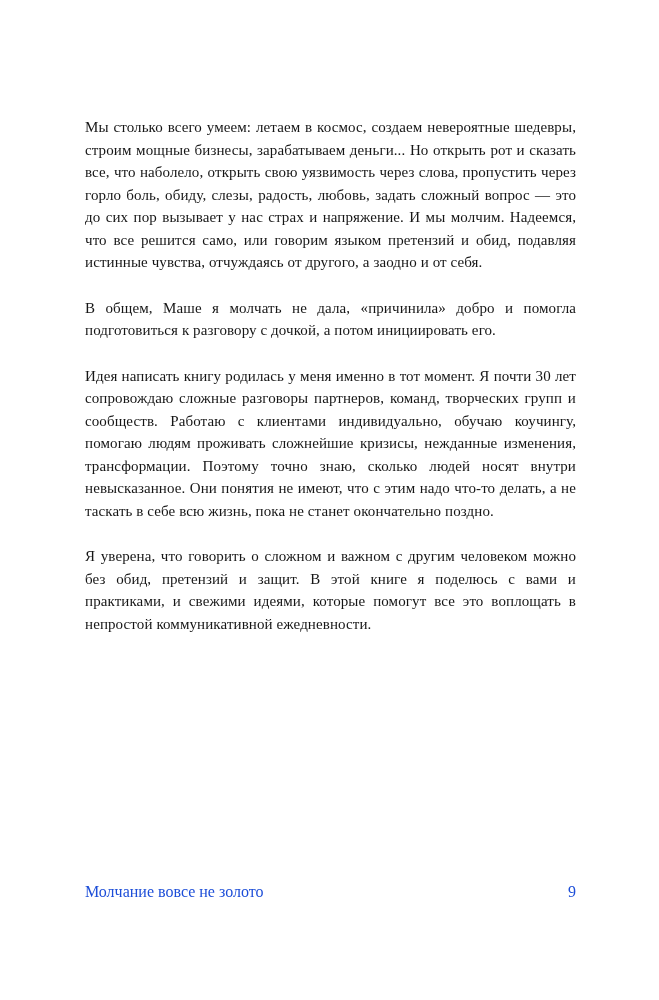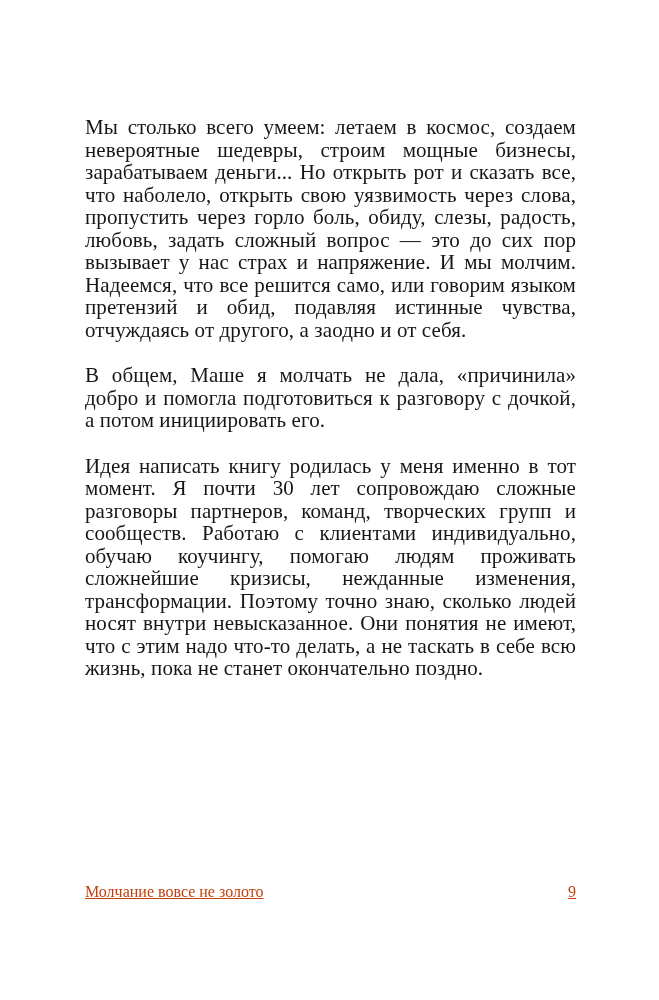--- a/index.html
+++ b/index.html
@@ -14,60 +14,60 @@
       background: #ffffff;
       color: #161616;
       font-family: "Liberation Serif", "DejaVu Serif", serif;
       overflow: hidden;
     }
     .text-block {
       position: absolute;
       left: 85px;
       width: 491px;
       top: 116px;
-      font-size: 21px;
+      font-size: 15px;
       line-height: 22.5px;
       text-align: justify;
       letter-spacing: 0.1px;
       hyphens: auto;
       -webkit-hyphens: auto;
     }
     .text-block p {
       margin: 0 0 23px 0;
       text-indent: 0;
     }
     .footer {
       position: absolute;
       left: 85px;
       width: 491px;
       top: 882px;
       display: flex;
       justify-content: space-between;
       align-items: baseline;
       font-size: 16px;
       line-height: 20px;
-      color: #c2410c;
-      text-decoration: underline;
+      color: #1d4ed8;
     }
     .footer .running-title {
       text-align: left;
     }
     .footer .page-number {
       text-align: right;
     }
   </style>
 </head>
 <body>
 
 <div class="page">
 
   <div class="text-block">
     <p>Мы столько всего умеем: летаем в космос, создаем невероятные шедевры, строим мощные бизнесы, зарабатываем деньги... Но открыть рот и сказать все, что наболело, открыть свою уязвимость через слова, пропустить через горло боль, обиду, слезы, радость, любовь, задать сложный вопрос — это до сих пор вызывает у нас страх и напряжение. И мы молчим. Надеемся, что все решится само, или говорим языком претензий и обид, подавляя истинные чувства, отчуждаясь от другого, а заодно и от себя.</p>
     <p>В общем, Маше я молчать не дала, «причинила» добро и помогла подготовиться к разговору с дочкой, а потом инициировать его.</p>
     <p>Идея написать книгу родилась у меня именно в тот момент. Я почти 30 лет сопровождаю сложные разговоры партнеров, команд, творческих групп и сообществ. Работаю с клиентами индивидуально, обучаю коучингу, помогаю людям проживать сложнейшие кризисы, нежданные изменения, трансформации. Поэтому точно знаю, сколько людей носят внутри невысказанное. Они понятия не имеют, что с этим надо что-то делать, а не таскать в себе всю жизнь, пока не станет окончательно поздно.</p>
+    <p>Я уверена, что говорить о сложном и важном с другим человеком можно без обид, претензий и защит. В этой книге я поделюсь с вами и практиками, и свежими идеями, которые помогут все это воплощать в непростой коммуникативной ежедневности.</p>
   </div>
 
   <div class="footer">
     <span class="running-title">Молчание вовсе не золото</span>
     <span class="page-number">9</span>
   </div>
 
 </div>
 
 </body></html>

